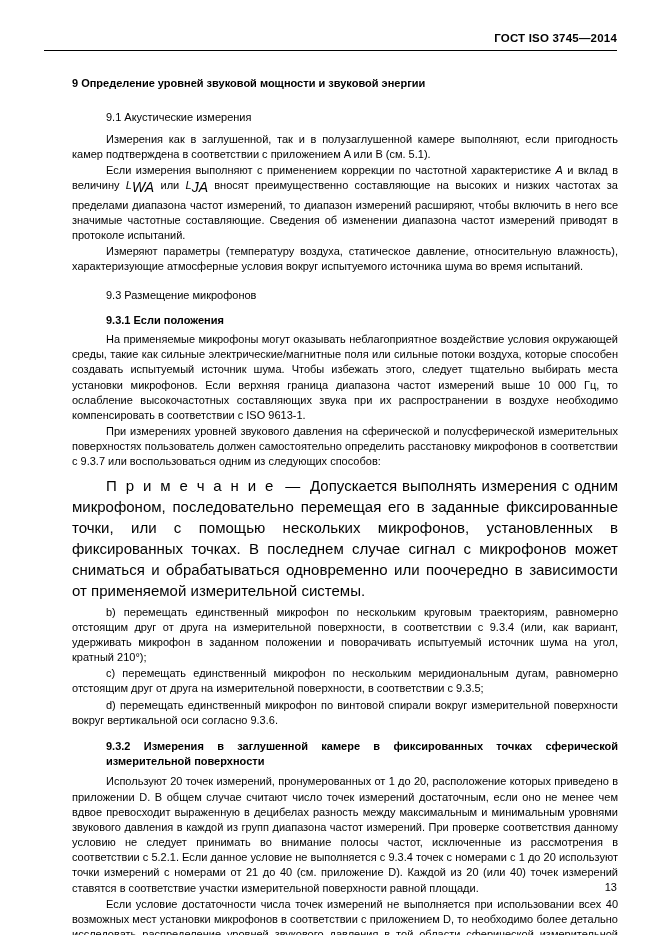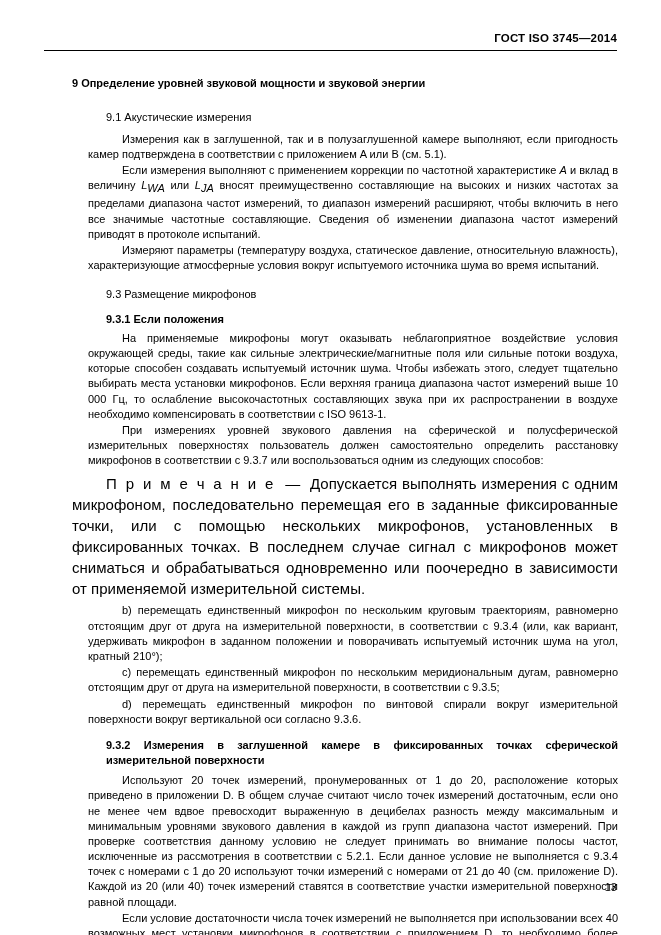--- a/index.html
+++ b/index.html
@@ -63,21 +63,21 @@
   }
   h3.subsub-title-wide {
     font-size: 11px;
     font-weight: bold;
     margin: 11px 0 5px 34px;
     line-height: 1.38;
     text-align: justify;
   }
   p.para {
     font-size: 11px;
-    margin: 0 0 1px 16px;
+    margin: 0 0 1px 0;
     line-height: 1.38;
     text-align: justify;
     text-indent: 34px;
     hyphens: manual;
   }
   p.note {
     font-size: 15px;
     margin: 5px 0 4px 0;
     line-height: 1.40;
     text-align: justify;
@@ -86,21 +86,21 @@
   .note-label {
     letter-spacing: 2px;
   }
   .pagenum {
     position: absolute;
     bottom: 42px;
     right: 44px;
     font-size: 11px;
   }
   .it { font-style: italic; }
-  sub { font-size: 11px; }
+  sub { font-size: 14px; }
 </style>
 </head>
 <body>
 
 <div class="page">
 
   <div class="header">ГОСТ ISO 3745—2014</div>
   <div class="header-rule"></div>
 
   <div class="content">

